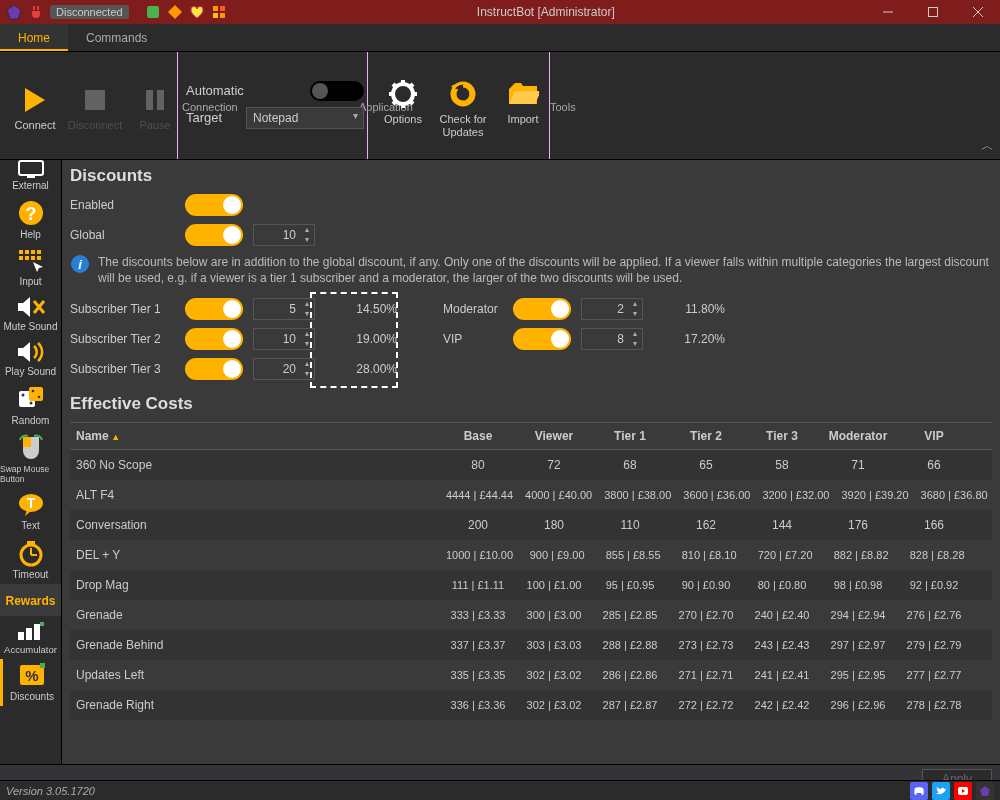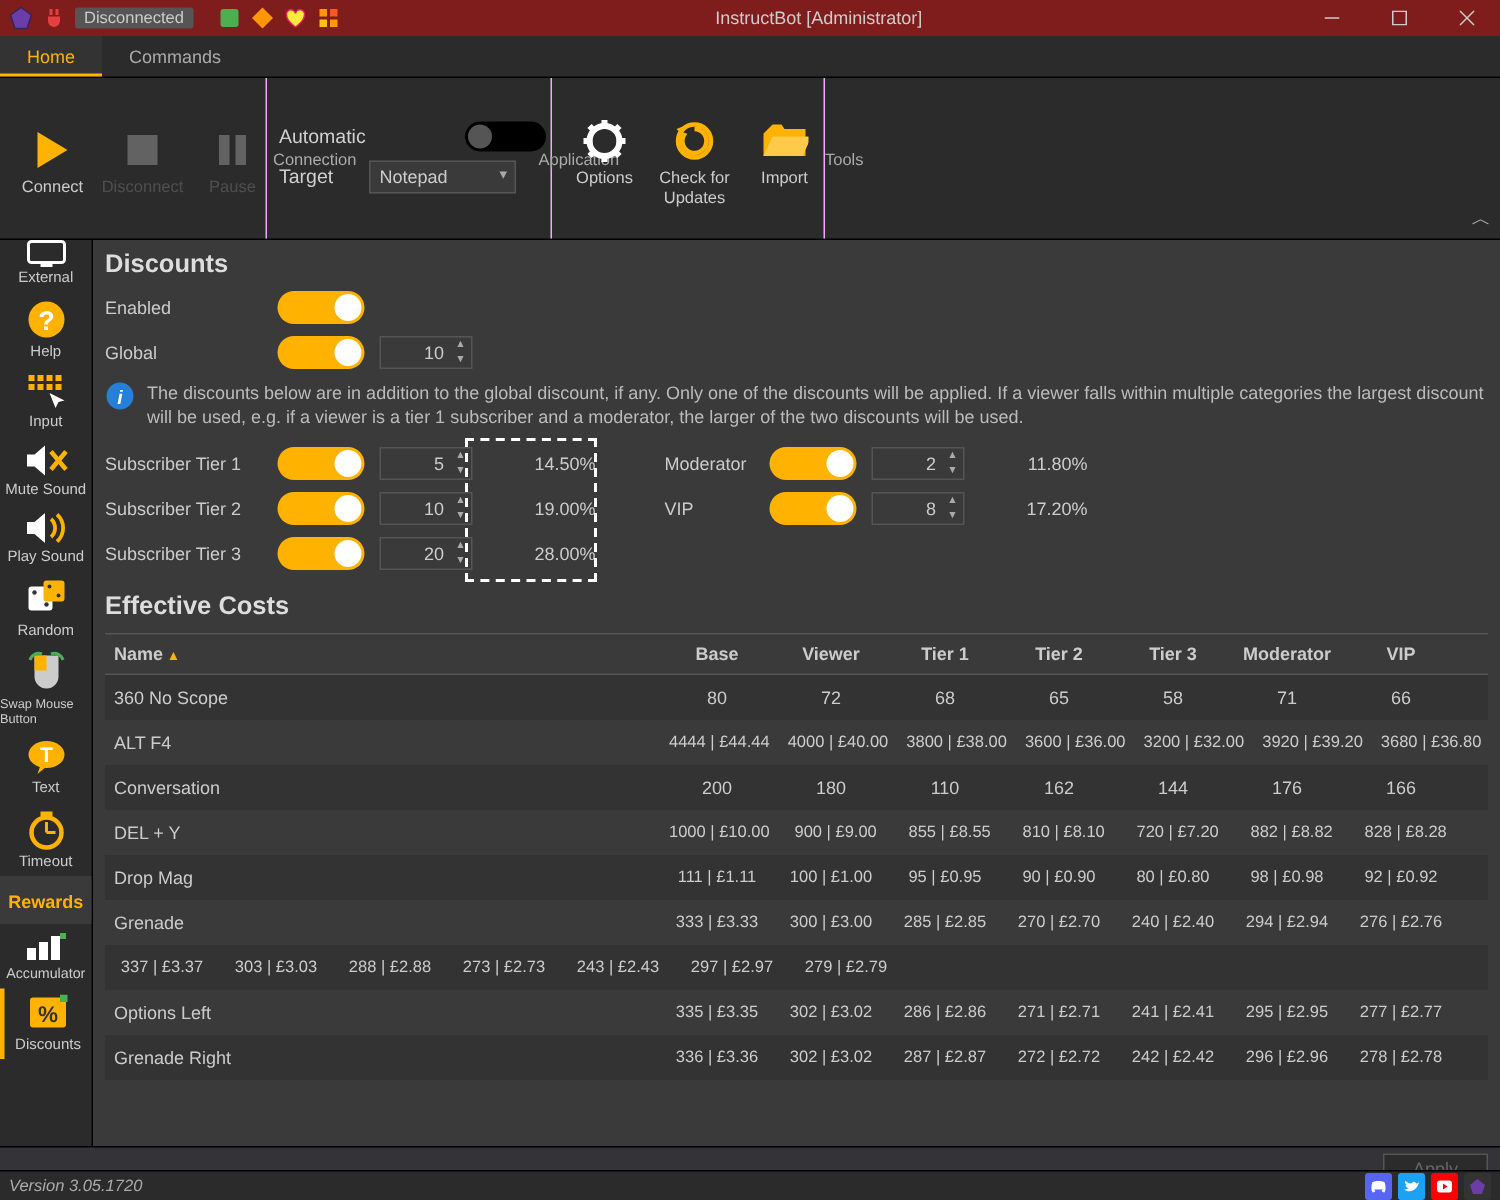--- a/index.html
+++ b/index.html
@@ -186,21 +186,21 @@
     <div class="rgroup-label">Connection</div>
   </div>
   <div class="rgroup" style="width:190px;">
     <div class="rgroup-items" style="flex-direction:column; width:100%; gap:0;">
       <div class="approw">
         <span class="lab" style="width:60px;">Automatic</span>
         <div class="switch" style="margin-left:54px;"></div>
       </div>
       <div class="approw">
         <span class="lab" style="width:50px;">Target</span>
-        <span class="sel-wrap"><select class="select" style="width:98px;"><option>Notepad</option></select></span>
+        <span class="sel-wrap"><select class="select" style="width:118px;"><option>Notepad</option></select></span>
       </div>
     </div>
     <div class="rgroup-label">Application</div>
   </div>
   <div class="rgroup" style="width:182px;">
     <div class="rgroup-items">
       <div class="rbtn">
         <div class="ico">
             <svg width="30" height="30" viewBox="0 0 30 30">
               <circle cx="15" cy="15" r="10" fill="none" stroke="#fff" stroke-width="4"></circle>
@@ -515,30 +515,31 @@
             <div class="td name">Grenade</div>
             <div class="td colw" style="font-size: 11px; white-space: nowrap;">333 | £3.33</div>
             <div class="td colw" style="font-size: 11px; white-space: nowrap;">300 | £3.00</div>
             <div class="td colw" style="font-size: 11px; white-space: nowrap;">285 | £2.85</div>
             <div class="td colw" style="font-size: 11px; white-space: nowrap;">270 | £2.70</div>
             <div class="td colw" style="font-size: 11px; white-space: nowrap;">240 | £2.40</div>
             <div class="td colw" style="font-size: 11px; white-space: nowrap;">294 | £2.94</div>
             <div class="td colw" style="font-size: 11px; white-space: nowrap;">276 | £2.76</div>
           </div>
           <div class="tr a">
+            <div class="td name">Grenade Behind</div>
             <div class="td colw" style="font-size: 11px; white-space: nowrap;">337 | £3.37</div>
             <div class="td colw" style="font-size: 11px; white-space: nowrap;">303 | £3.03</div>
             <div class="td colw" style="font-size: 11px; white-space: nowrap;">288 | £2.88</div>
             <div class="td colw" style="font-size: 11px; white-space: nowrap;">273 | £2.73</div>
             <div class="td colw" style="font-size: 11px; white-space: nowrap;">243 | £2.43</div>
             <div class="td colw" style="font-size: 11px; white-space: nowrap;">297 | £2.97</div>
             <div class="td colw" style="font-size: 11px; white-space: nowrap;">279 | £2.79</div>
           </div>
           <div class="tr b">
-            <div class="td name">Options Left</div>
+            <div class="td name">Updates Left</div>
             <div class="td colw" style="font-size: 11px; white-space: nowrap;">335 | £3.35</div>
             <div class="td colw" style="font-size: 11px; white-space: nowrap;">302 | £3.02</div>
             <div class="td colw" style="font-size: 11px; white-space: nowrap;">286 | £2.86</div>
             <div class="td colw" style="font-size: 11px; white-space: nowrap;">271 | £2.71</div>
             <div class="td colw" style="font-size: 11px; white-space: nowrap;">241 | £2.41</div>
             <div class="td colw" style="font-size: 11px; white-space: nowrap;">295 | £2.95</div>
             <div class="td colw" style="font-size: 11px; white-space: nowrap;">277 | £2.77</div>
           </div>
           <div class="tr a">
             <div class="td name">Grenade Right</div>

